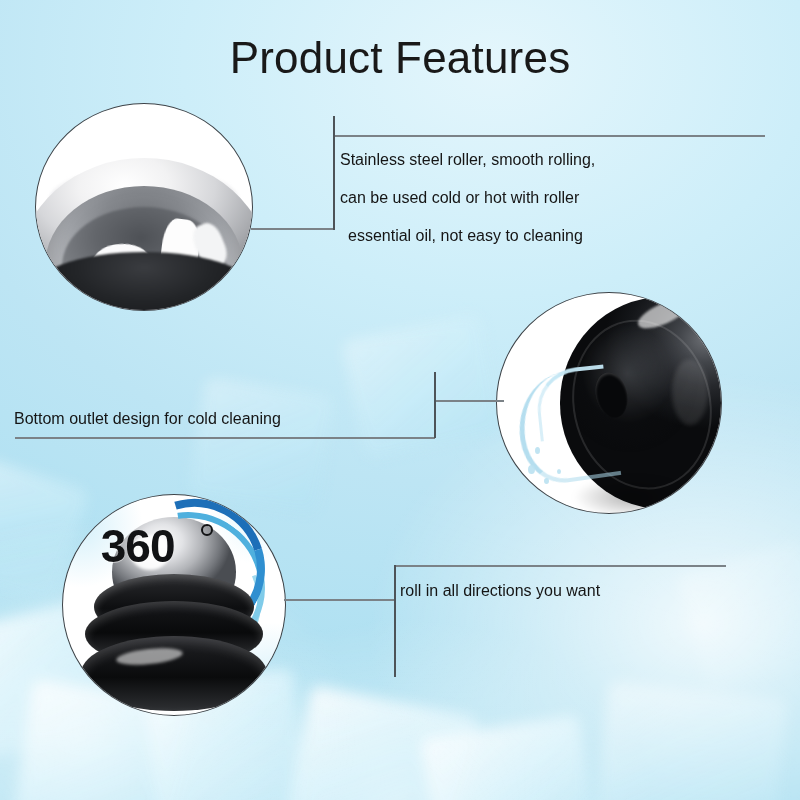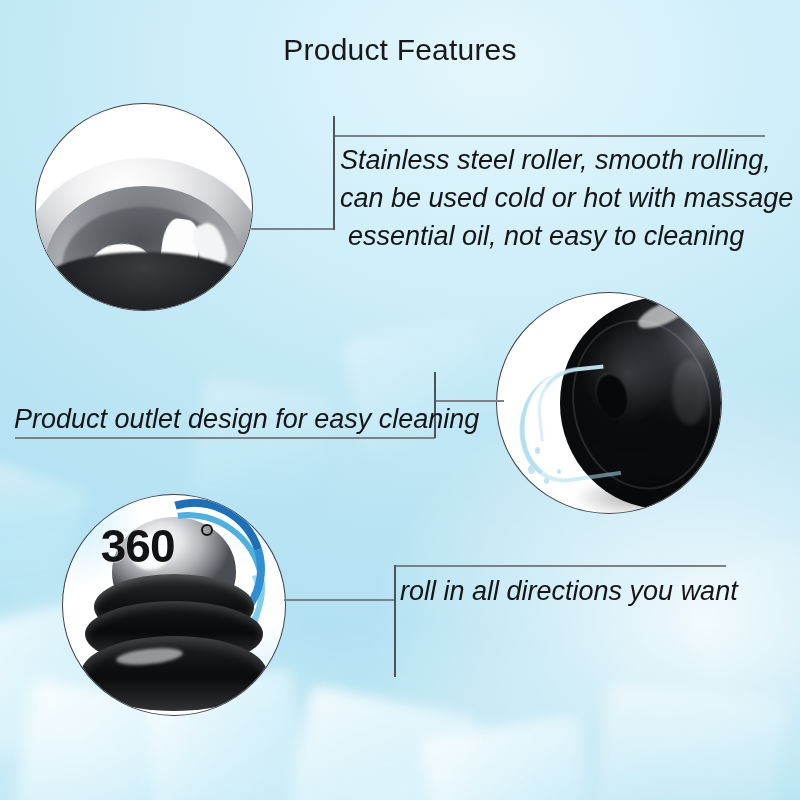--- a/index.html
+++ b/index.html
@@ -59,36 +59,35 @@
   .ice.c9 { left: 196px; top: 386px; width: 130px; height: 118px; transform: rotate(9deg); opacity: .38; }
   .ice.c10 { left: 690px; top: 556px; width: 130px; height: 120px; transform: rotate(-16deg); opacity: .35; }
 
   
   .title {
     position: absolute;
     left: 0;
     top: 33px;
     width: 800px;
     text-align: center;
-    font-size: 30px;
+    font-size: 44px;
     font-weight: 400;
     letter-spacing: .2px;
     color: #191919;
     font-family: "Liberation Sans", sans-serif;
   }
 
   
   .feature-text {
     position: absolute;
     color: #151515;
-    font-size: 27px;
+    font-size: 16px;
     line-height: 38px;
     white-space: nowrap;
     font-family: "Liberation Sans", sans-serif;
-    font-style: italic;
   }
   .feature-text .line { display: block; }
 
   
   .rule {
     position: absolute;
     background: #7b8287;
   }
   .rule.h { height: 2px; }
   .rule.v { width: 2px; background: #4d5358; }
@@ -404,21 +403,21 @@
     <div class="hl-c"></div>
     <div class="base"></div>
   </div>
 
   <div class="connector" style="left:251px; top:228px; width:84px;"></div>
   <div class="rule v" style="left:333px; top:116px; height:114px;"></div>
   <div class="rule h" style="left:335px; top:135px; width:430px;"></div>
 
   <div class="feature-text" style="left:340px; top:141px; width:440px;">
     <span class="line">Stainless steel roller, smooth rolling,</span>
-    <span class="line">can be used cold or hot with massage</span>
+    <span class="line">can be used cold or hot with roller</span>
     <span class="line" style="padding-left:8px;">essential oil, not easy to cleaning</span>
   </div>
 
   <div class="photo p2">
     <div class="ball"></div>
     <div class="ball-band"></div>
     <div class="spec-top"></div>
     <div class="spec-side"></div>
     <div class="outlet"></div>
     <div class="water"></div>
@@ -428,21 +427,21 @@
     <div class="drop d3"></div>
     <div class="drop d4"></div>
     <div class="shadow-b"></div>
   </div>
 
   <div class="rule h" style="left:15px; top:437px; width:420px;"></div>
   <div class="rule v" style="left:434px; top:372px; height:66px;"></div>
   <div class="connector" style="left:436px; top:400px; width:68px;"></div>
 
   <div class="feature-text" style="left:14px; top:400px; width:420px;">
-    <span class="line">Product outlet design for easy cleaning</span>
+    <span class="line">Bottom outlet design for cold cleaning</span>
   </div>
 
   <div class="photo p3">
     <div class="ice-bg"></div>
     <div class="arc arc3"></div>
     <div class="roller"></div>
     <div class="roller-hl"></div>
     <div class="arc arc2"></div>
     <div class="arc arc1"></div>
     <div class="ring-top"></div>

